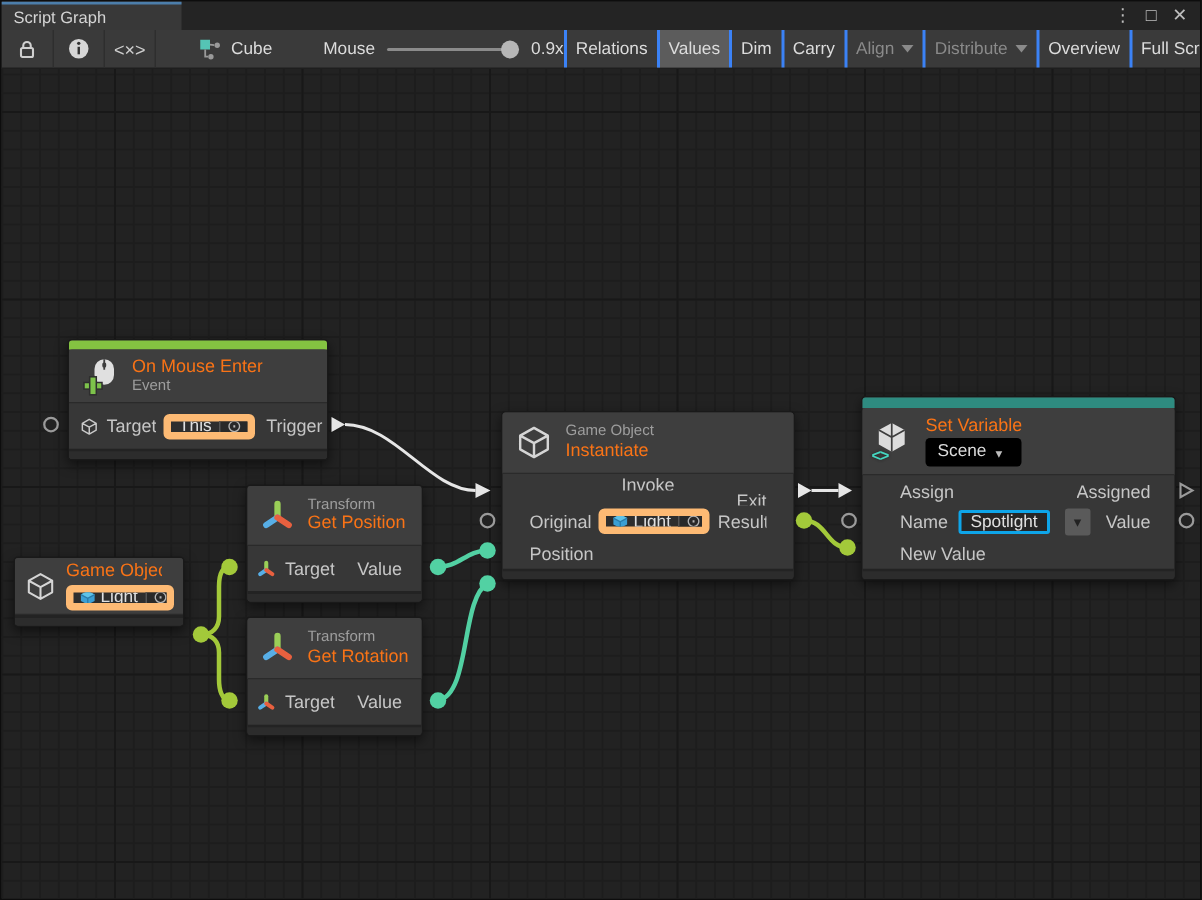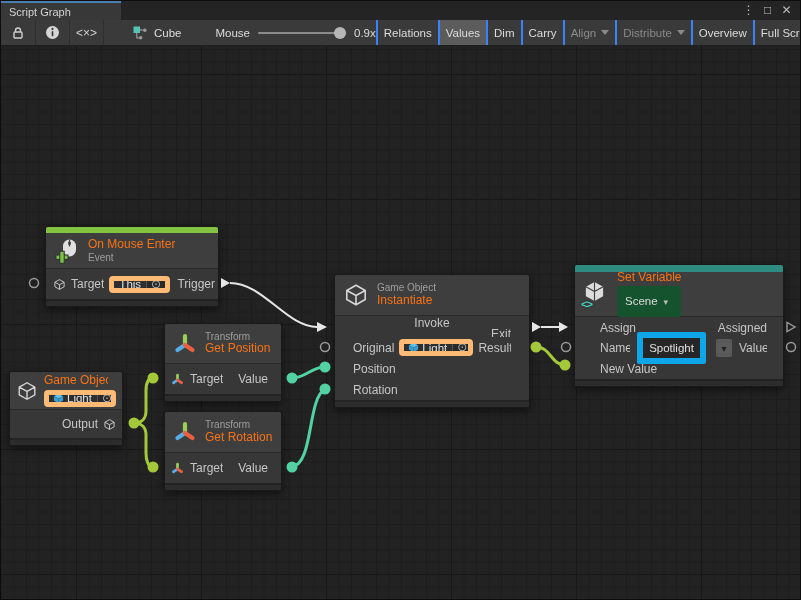--- a/index.html
+++ b/index.html
@@ -48,22 +48,22 @@
   .nhead .col{display:flex;flex-direction:column;justify-content:center;line-height:1.15;min-width:0;}
   .ntitle{font-size:12px;color:#f97316;white-space:nowrap;overflow:hidden;}
   .ncat{font-size:10px;color:#9e9e9e;white-space:nowrap;overflow:hidden;}
   .nfoot{height:7px;background:#2c2c2c;border-top:2px solid #232323;border-radius:0 0 2px 2px;}
   .nrow{display:flex;align-items:center;font-size:12px;color:#c6c6c6;}
   .plabel{white-space:nowrap;overflow:hidden;}
   .chip{display:inline-flex;align-items:center;background:#2e2e2e;border:5px solid #fdba74;border-radius:4px;height:17px;overflow:hidden;}
   .chip .chip-text{padding:0 5px;font-size:11.5px;color:#e0e0e0;white-space:nowrap;}
   .chip .chip-pick{padding:0 4px;border-left:1px solid #555;color:#b5b5b5;font-size:12px;line-height:15px;background:#292929;}
   .chip .chip-ico{margin-left:4px;display:flex;}
-  .ddchip{display:inline-flex;align-items:center;gap:6px;background:#14532d;border-radius:3px;padding:1px 8px;font-size:11.5px;color:#dcdcdc;height:31px;}
-  .field{display:inline-flex;align-items:center;background:#262626;border:6px solid #0ea5e9;border-radius:2px;height:32px;padding:0 6px;font-size:11.5px;color:#e0e0e0;}
+  .ddchip{display:inline-flex;align-items:center;gap:6px;background:#000000;border-radius:3px;padding:1px 8px;font-size:11.5px;color:#dcdcdc;height:19px;}
+  .field{display:inline-flex;align-items:center;background:#262626;border:2px solid #0ea5e9;border-radius:2px;height:16px;padding:0 6px;font-size:11.5px;color:#e0e0e0;}
   .fieldbtn{display:inline-flex;align-items:center;justify-content:center;width:17px;height:18px;background:#5a5a5a;border-radius:2px;margin-left:3px;color:#222;font-size:10px;}
   .ico{display:flex;flex:none;}
   .unity-wrap{position:relative;width:26px;height:28px;flex:none;}
   .angle{position:absolute;left:-2px;bottom:-2px;font-size:11px;font-weight:bold;color:#45d6c0;letter-spacing:-1px;text-shadow:0 0 2px #222;}
 </style>
 </head>
 <body>
 
 <div class="window">
 
@@ -192,26 +192,20 @@
                 <path d="M6 1 L11 3.7 V8.3 L6 11 L1 8.3 V3.7 Z" fill="#3b9fd4"></path>
                 <path d="M6 1 L11 3.7 L6 6.4 L1 3.7 Z" fill="#5fc3e8"></path>
                 <path d="M1 3.7 L6 6.4 L11 3.7 M6 6.4 V11" stroke="#2a7cab" stroke-width="1" fill="none"></path>
               </svg>
           </span>
           <span class="chip-text" style="padding-left:3px;">Light</span>
           <span class="chip-pick">⊙</span>
         </span>
       </div>
     </div>
-    <div class="nrow" style="height:28px;padding:0 6px;justify-content:flex-end;gap:5px;">
-      <span class="plabel">Output</span>
-      <svg class="ico" width="13" height="13" viewBox="0 0 24 24">
-          <path d="M12 3 L20.5 7.8 V16.2 L12 21 L3.5 16.2 V7.8 Z M3.5 7.8 L12 12.4 L20.5 7.8 M12 12.4 V21" fill="none" stroke="#c9c9c9" stroke-width="1.8" stroke-linejoin="round"></path>
-        </svg>
-    </div>
     <div class="nfoot"></div>
   </div>
 
   <div class="node" style="left:163px;top:322px;width:118px;">
     <div class="nhead" style="height:40px;">
       <svg class="ico" width="24" height="24" viewBox="0 0 24 24">
           <line x1="12" y1="12.5" x2="12" y2="4" stroke="#9ace57" stroke-width="4.2" stroke-linecap="round"></line>
           <line x1="12" y1="13" x2="4.5" y2="18" stroke="#57aee6" stroke-width="4.2" stroke-linecap="round"></line>
           <line x1="12" y1="13" x2="19.5" y2="18" stroke="#e8603f" stroke-width="4.2" stroke-linecap="round"></line>
         </svg>
@@ -280,23 +274,20 @@
               <path d="M1 3.7 L6 6.4 L11 3.7 M6 6.4 V11" stroke="#2a7cab" stroke-width="1" fill="none"></path>
             </svg>
         </span>
         <span class="chip-text" style="padding-left:3px;">Light</span>
         <span class="chip-pick">⊙</span>
       </span>
       <span class="plabel" style="margin-left:auto;">Result</span>
     </div>
     <div class="nrow" style="height:21px;padding:0 18px;">
       <span class="plabel" style="max-width:47px;">Position</span>
-    </div>
-    <div class="nrow" style="height:21px;padding:0 18px;">
-      <span class="plabel" style="max-width:47px;">Rotation</span>
     </div>
     <div class="nfoot"></div>
   </div>
 
   <div class="node" style="left:573px;top:263px;width:210px;">
     <div class="accent" style="background:#2e8b80;height:7px;"></div>
     <div class="nhead" style="height:45px;padding:4px 8px;">
       <div class="unity-wrap">
         <svg class="ico" width="23" height="23" viewBox="0 0 24 24">
             <path d="M12 2 L21 7 V17 L12 22 L3 17 V7 Z" fill="#dcdcdc"></path>

